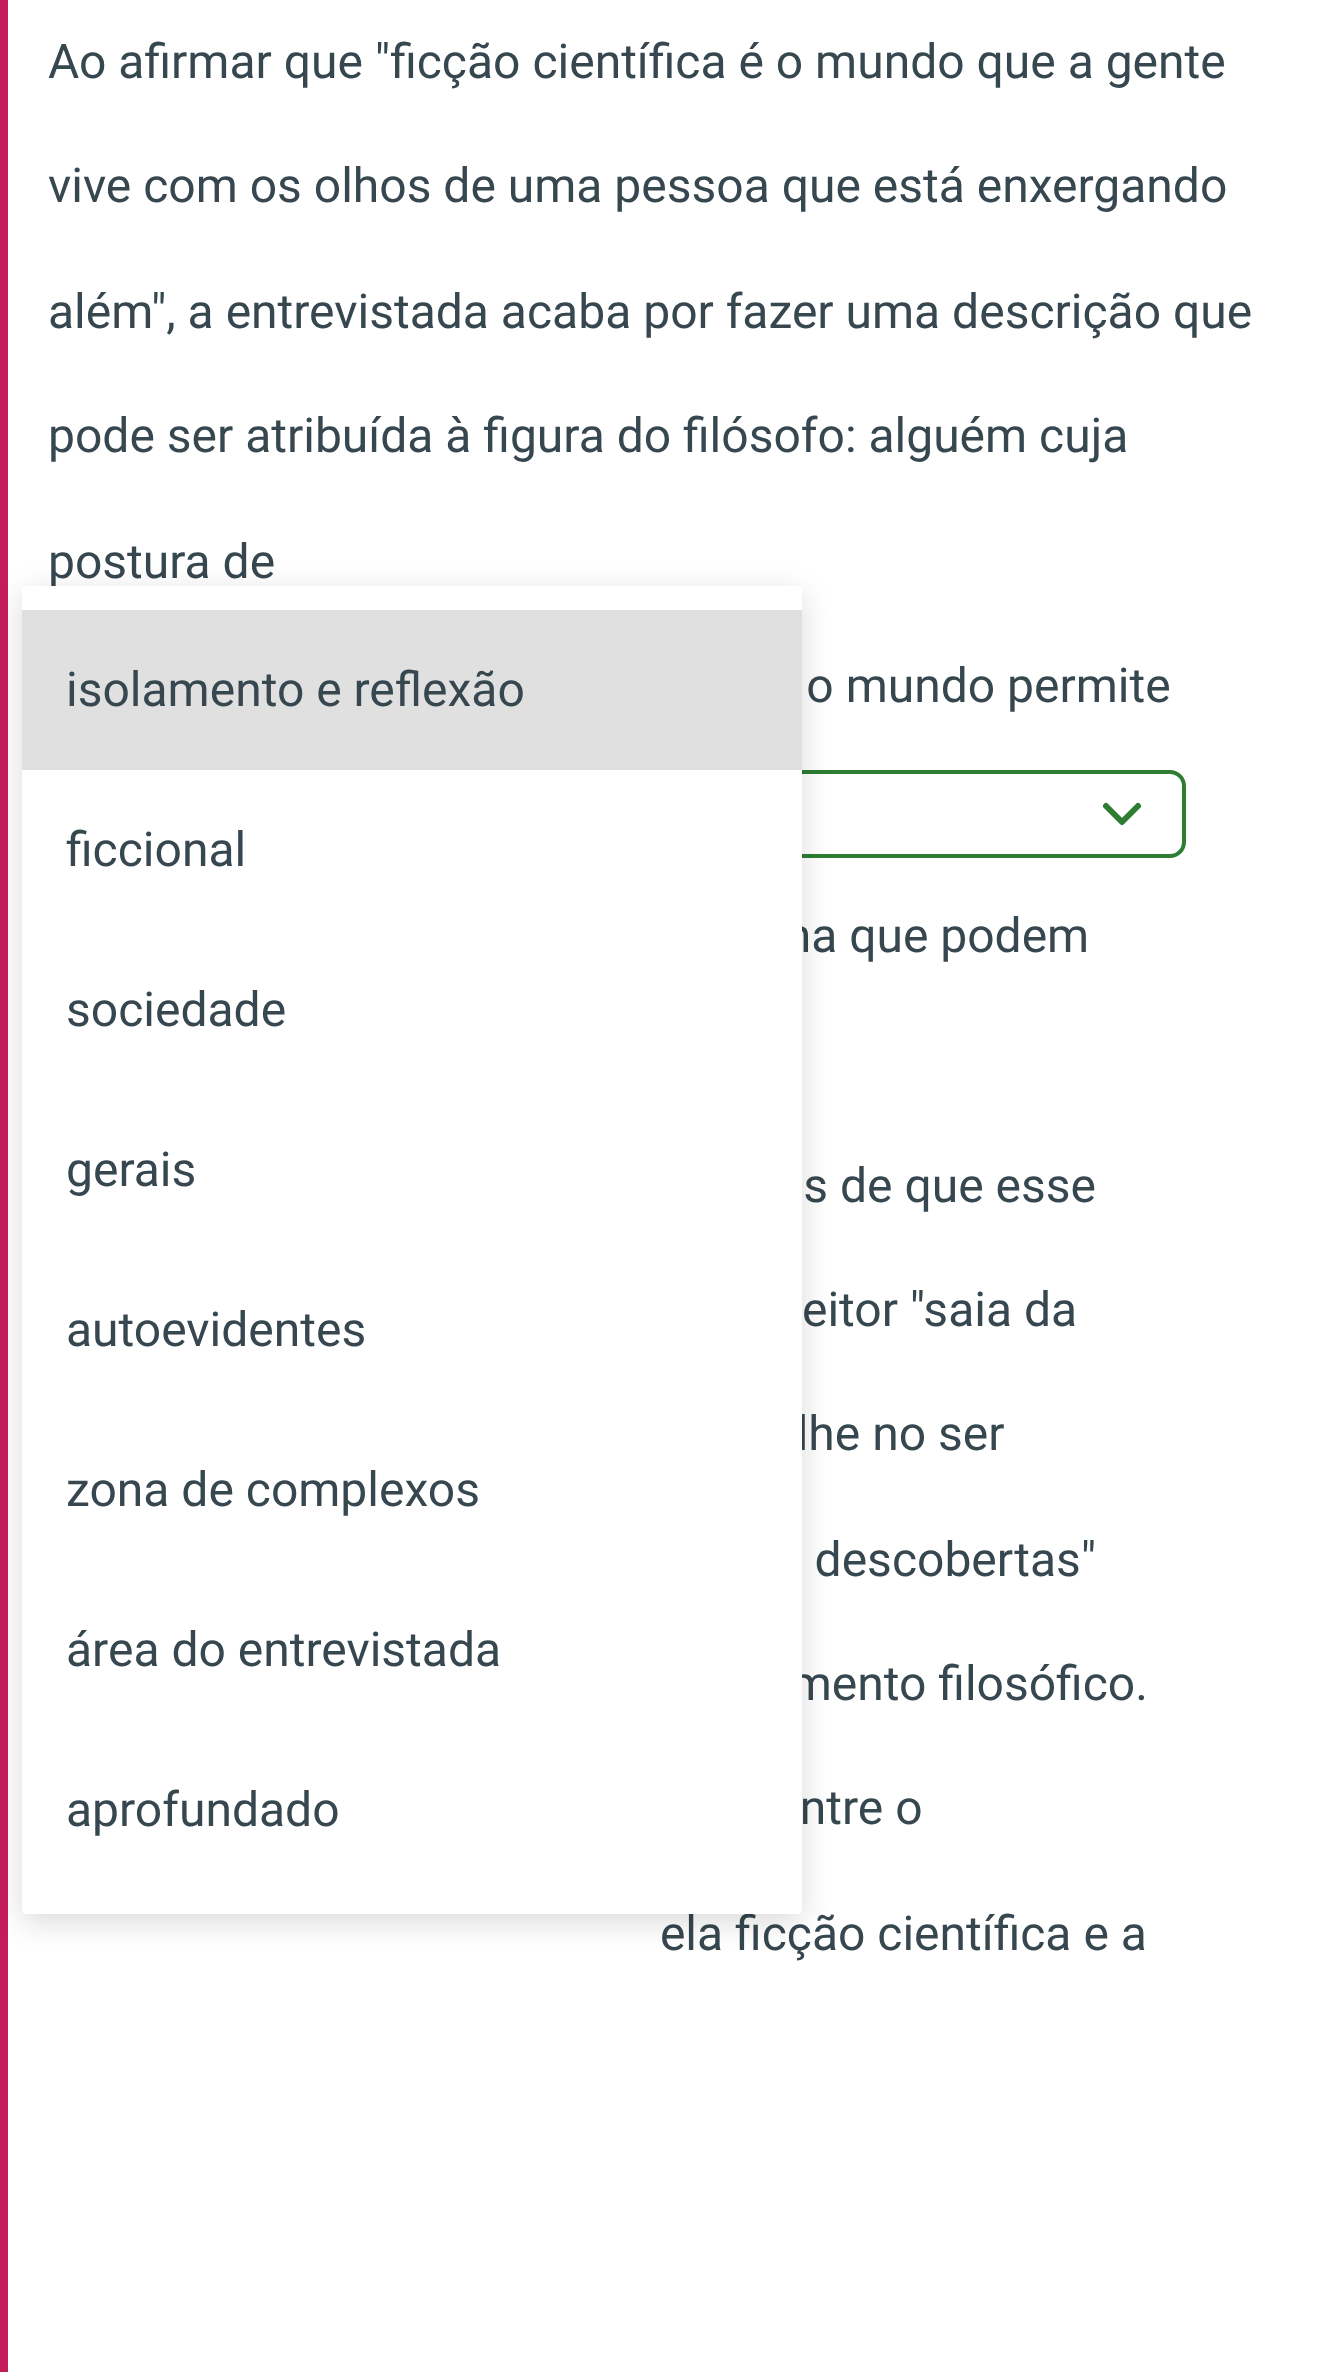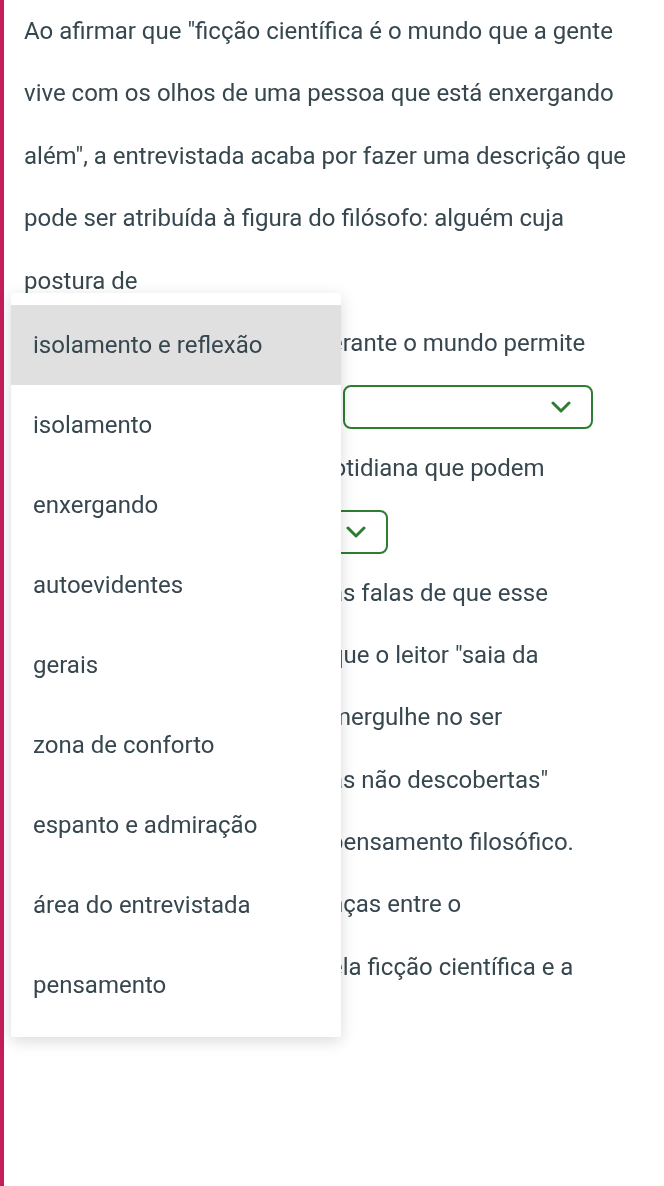--- a/index.html
+++ b/index.html
@@ -54,21 +54,21 @@
       stroke: #2e7d32;
       stroke-width: 3;
       fill: none;
       stroke-linecap: round;
       stroke-linejoin: round;
     }
     .dropdown-options {
       position: absolute;
       top: 293px;
       left: 7px;
-      width: 330px;
+      width: 390px;
       background: #ffffff;
       box-shadow: 0 4px 16px rgba(0,0,0,0.15);
       border-radius: 2px;
       z-index: 100;
       padding: 12px 0;
     }
     .dropdown-option {
       padding: 26px 22px;
       font-size: 24px;
       color: #37474f;
@@ -123,22 +123,21 @@
     <br>
     <span style="display:inline-block; width:300px;"></span>
     <span>nças entre o</span>
     <br>
     <span style="display:inline-block; width:300px;"></span>
     <span>ela ficção científica e a</span>
   </div>
 
   <div class="dropdown-options">
     <div class="dropdown-option selected">isolamento e reflexão</div>
-    <div class="dropdown-option">isolamento</div>
-    <div class="dropdown-option">enxergando</div>
+    <div class="dropdown-option">ficcional</div>
+    <div class="dropdown-option">sociedade</div>
+    <div class="dropdown-option">gerais</div>
     <div class="dropdown-option">autoevidentes</div>
-    <div class="dropdown-option">gerais</div>
-    <div class="dropdown-option">zona de conforto</div>
-    <div class="dropdown-option">espanto e admiração</div>
+    <div class="dropdown-option">zona de complexos</div>
     <div class="dropdown-option">área do entrevistada</div>
-    <div class="dropdown-option">pensamento</div>
+    <div class="dropdown-option">aprofundado</div>
   </div>
 </div>
 
 </body></html>

